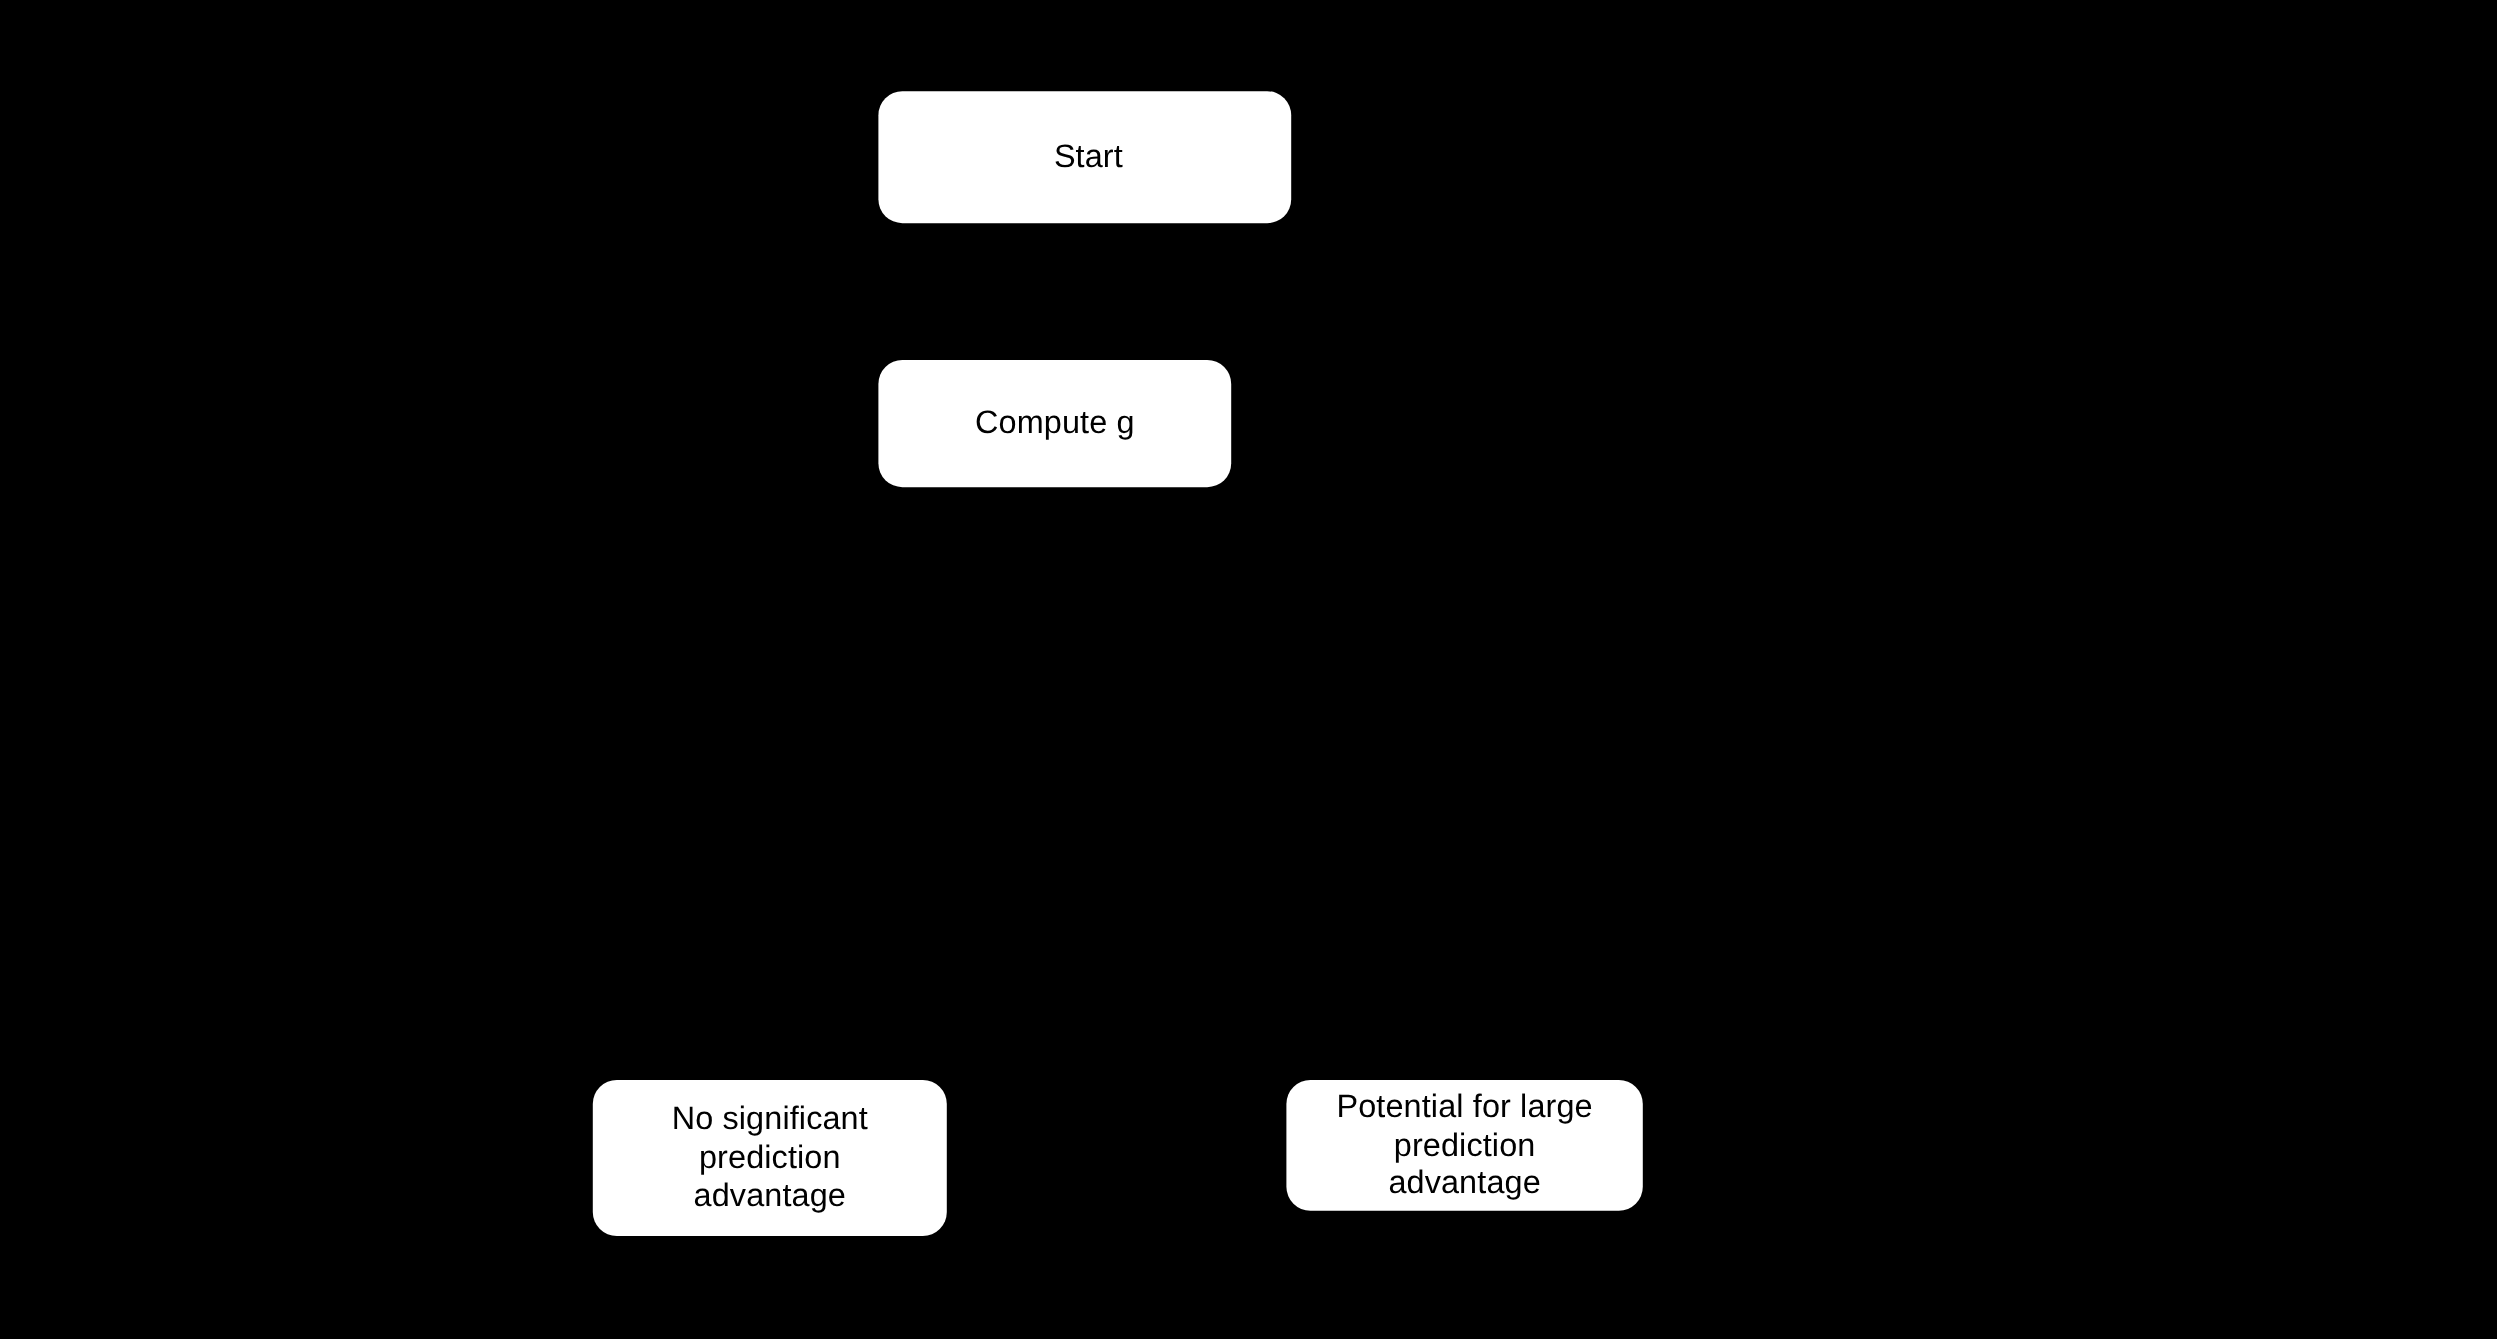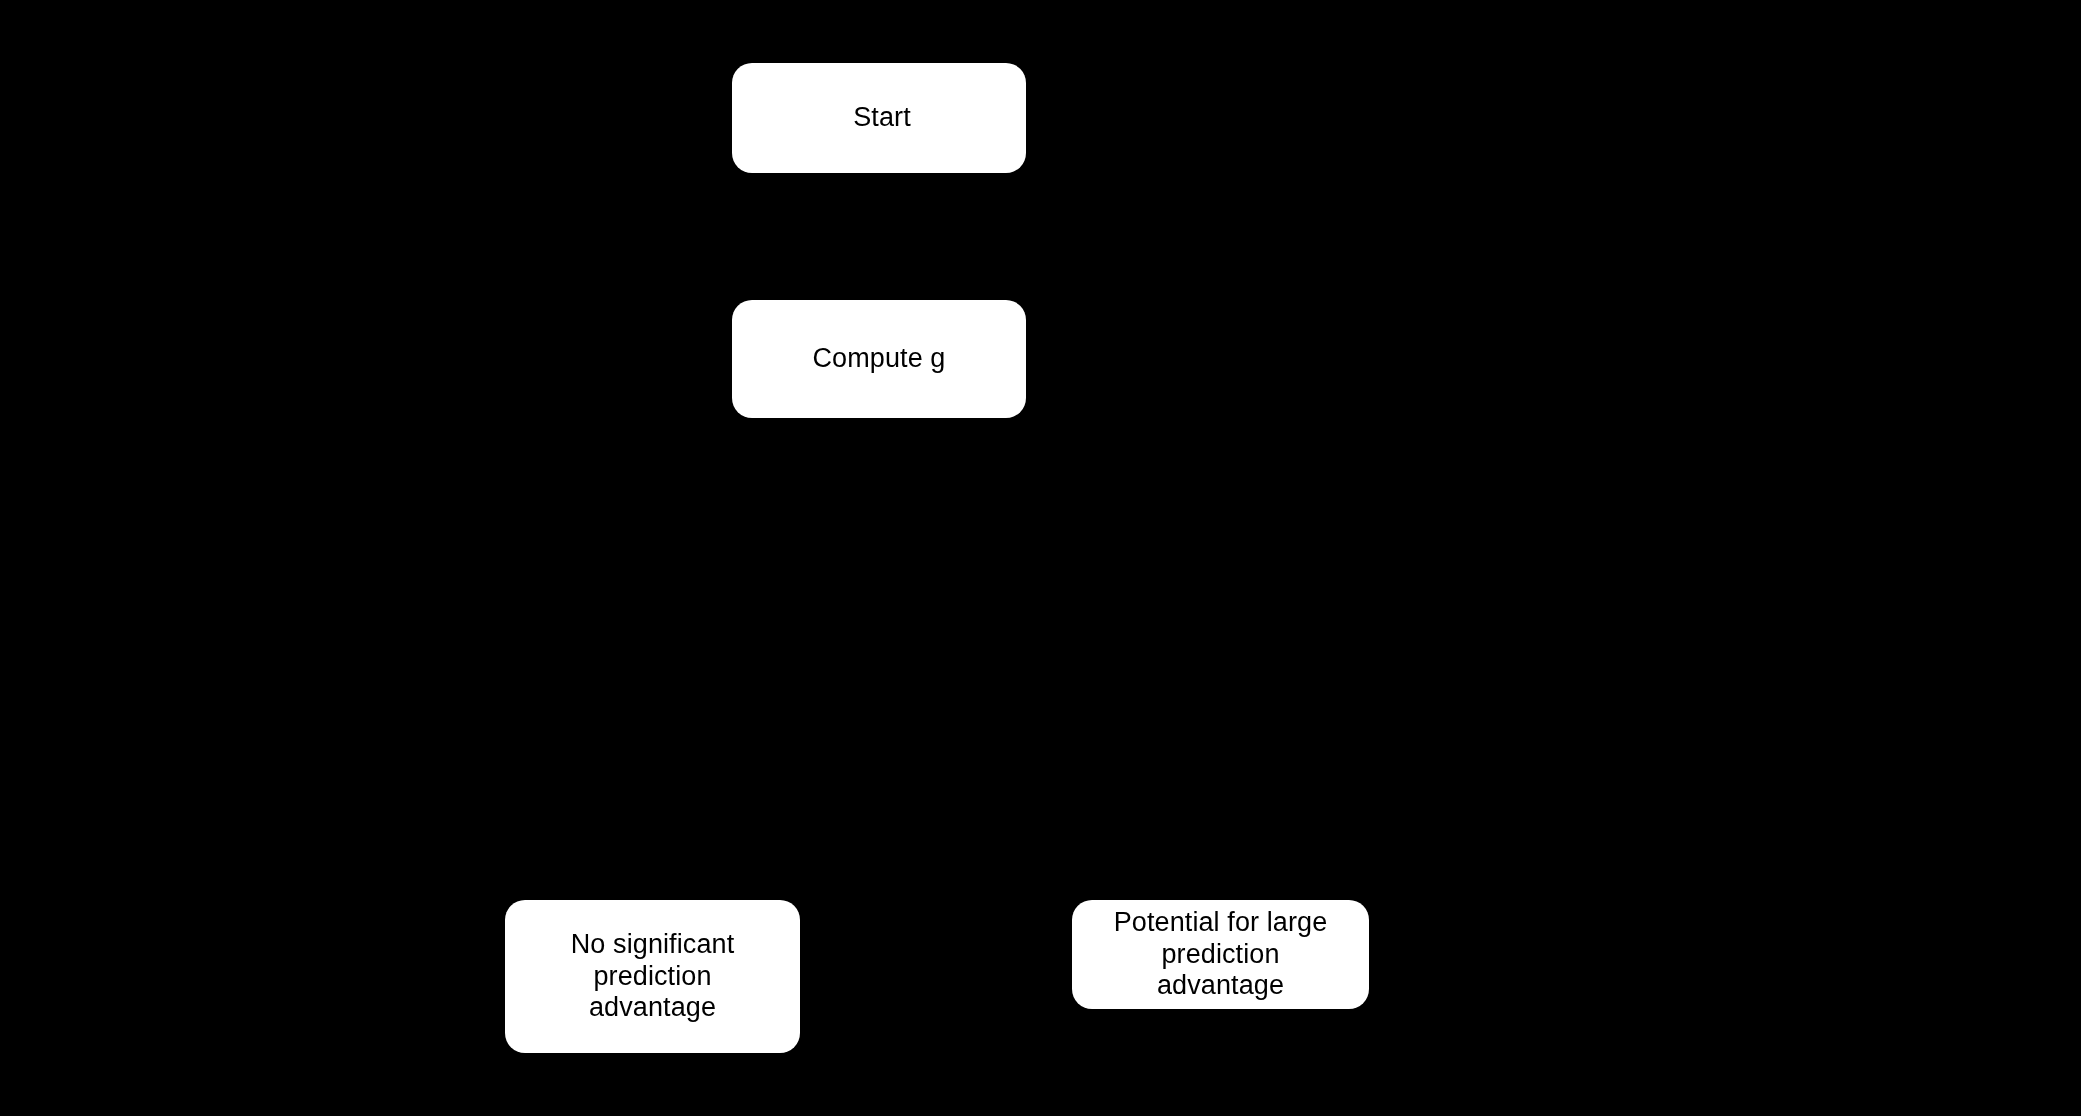--- a/index.html
+++ b/index.html
@@ -59,31 +59,31 @@
     </defs>
     <g stroke="#000000" stroke-width="3" fill="none" marker-end="url(#arrowhead)">
       <path d="M879,185 L879,296"></path>
       <path d="M879,410 L879,500 L654,500 L654,596"></path>
       <path d="M879,410 L879,500 L1104,500 L1104,596"></path>
       <path d="M654,713 L654,896"></path>
       <path d="M1104,713 L1104,800 L1216,800 L1216,896"></path>
     </g>
   </svg>
 
-  <div class="node" style="left:732px; top:63px; width:294px; height:110px;padding-left:20px;">
+  <div class="node" style="left:732px; top:76px; width:344px; height:110px;padding-left:20px;">
     <span class="node-label">Start</span>
   </div>
 
-  <div class="node" style="left:732px; top:300px; width:294px; height:118px;justify-content:center;">
+  <div class="node" style="left:732px; top:300px; width:294px; height:106px;justify-content:center;">
     <span class="node-label">Compute g</span>
   </div>
 
 
 
-  <div class="node" style="left:505px; top:900px; width:295px; height:153px;">
+  <div class="node" style="left:494px; top:900px; width:295px; height:130px;">
     <span class="node-label">No significant
 prediction
 advantage</span>
   </div>
 
   <div class="node" style="left:1072px; top:900px; width:297px; height:109px;">
     <span class="node-label">Potential for large
 prediction
 advantage</span>
   </div>

